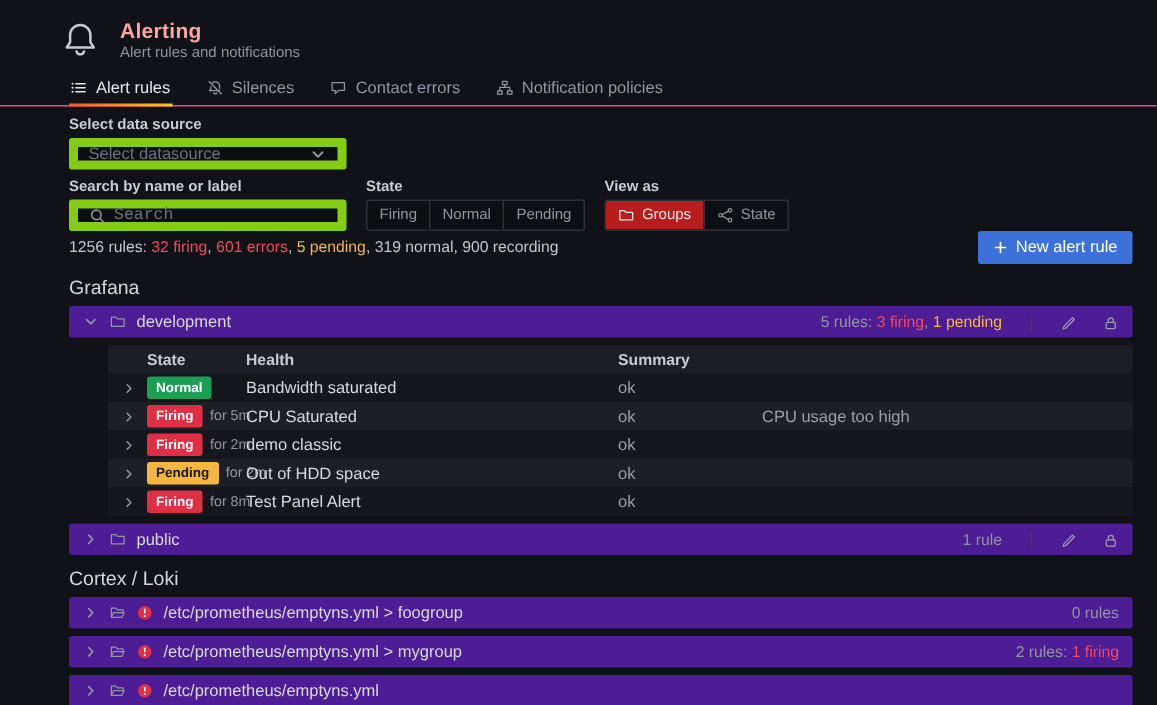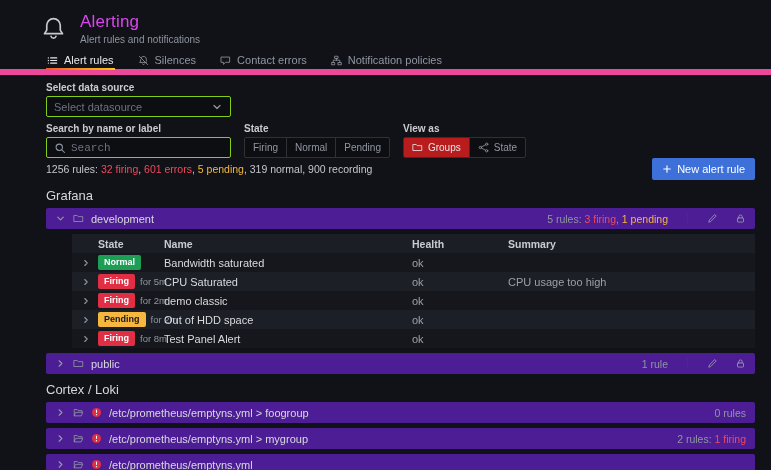--- a/index.html
+++ b/index.html
@@ -4,36 +4,36 @@
 <style>
   *{box-sizing:border-box;margin:0;padding:0}
   html,body{width:771px;height:470px}
   body{background:#111217;font-family:"Liberation Sans",sans-serif;color:#ccccdc;overflow:hidden}
   .app{width:771px;height:470px;overflow:hidden}
   .icon{display:inline-flex;align-items:center;justify-content:center;flex:none}
   .icon svg{width:12px;height:12px;display:block}
 
   .page-header{display:flex;align-items:center;gap:13px;padding:12px 16px 6px 40px}
   .header-bell svg{width:27px;height:27px;color:#c7c9cf}
-  .page-title{font-size:17px;font-weight:400;color:#d946ef;letter-spacing:.2px}
+  .page-title{font-size:14px;font-weight:700;color:#fca5a5;letter-spacing:.2px}
   .page-subtitle{font-size:10px;color:#8d93a0;margin-top:2px}
 
-  .tab-bar{display:flex;gap:22px;padding-left:46px;border-bottom:6px solid #ec4899;height:24px}
+  .tab-bar{display:flex;gap:22px;padding-left:46px;border-bottom:1px solid #ec4899;height:24px}
   .tab{display:flex;align-items:center;gap:6px;font-size:11px;color:#9096a2;position:relative;cursor:pointer;padding:0 1px}
   .tab .icon{color:#9096a2}
   .tab .icon svg{width:11px;height:11px}
   .tab.active{color:#e6e7ea}
   .tab.active .icon{color:#e6e7ea}
   .tab.active::after{content:"";position:absolute;left:0;right:0;bottom:-1px;height:2px;background:linear-gradient(90deg,#f05a28,#fbca0a)}
 
   .content{padding:0 16px 0 46px}
   .filters{margin-top:7px}
   .field-label{display:block;font-size:10px;font-weight:700;color:#c9cbd1;margin-bottom:3px}
   .filter-row{display:flex;gap:13px;margin-top:6px}
-  .select,.search{width:185px;height:21px;background:#0d0e12;border:1px solid #84cc16;border-radius:2px;display:flex;align-items:center;padding:0 7px;gap:5px}
+  .select,.search{width:185px;height:21px;background:#0d0e12;border:6px solid #84cc16;border-radius:2px;display:flex;align-items:center;padding:0 7px;gap:5px}
   .select{justify-content:space-between;cursor:pointer}
   .select .placeholder{font-size:11px;color:#6c7380}
   .sel-caret{color:#9096a2}
   .search .icon{color:#9096a2}
   .search-input{flex:1;background:transparent;border:none;outline:none;color:#ccccdc;font-size:11px;font-family:Liberation Mono, monospace;min-width:0}
   .search-input::placeholder{color:#6c7380}
 
   .btn-group{display:flex;border:1px solid #2c3235;border-radius:2px;height:21px;overflow:hidden;background:#0d0e12;width:max-content}
   .btn-group .seg{display:flex;align-items:center;gap:5px;padding:0 8px;font-size:10px;color:#9096a2;cursor:pointer;border-left:1px solid #2c3235}
   .btn-group .seg:first-child{border-left:none}
@@ -46,21 +46,21 @@
   .c-pending{color:#f5b73f}
   .btn-primary{display:flex;align-items:center;gap:5px;height:22px;padding:0 10px;background:#3d71d9;border:none;border-radius:2px;color:#fff;font-size:11px;font-family:inherit;cursor:pointer}
   .btn-primary .icon{color:#fff}
   .btn-primary .icon svg{width:10px;height:10px}
 
   .section-title{font-size:13px;color:#d5d6da;margin:8px 0 5px;height:15px}
   .group-row{display:flex;align-items:center;gap:7px;height:21px;background:#4c1d95;border-radius:2px;padding:0 9px;margin-bottom:5px;font-size:11px;cursor:pointer}
   .group-row .icon{color:#9096a2}
   .group-row .icon svg{width:11px;height:11px}
   .group-name{color:#d9dade;white-space:nowrap}
-  .group-right{margin-left:auto;display:flex;align-items:flex-start;gap:17px}
+  .group-right{margin-left:auto;display:flex;align-items:flex-end;gap:17px}
   .group-stats{font-size:10.5px;color:#9096a2;white-space:nowrap}
   .vdiv{width:1px;height:11px;background:#3a3e45;margin:0 2px}
   .action{color:#9aa0ab;cursor:pointer;display:inline-flex}
   .action svg{width:11px;height:11px}
 
   .table-wrap{margin:0 0 5px 26px}
   .thead,.trow{display:grid;grid-template-columns:26px 66px 248px 96px 1fr;align-items:center}
   .thead{height:19px;background:#1b1e24;font-size:10.5px;font-weight:700;color:#c9cbd1}
   .trow{height:19px;font-size:11px;cursor:pointer;background:#15171c}
   .trow:nth-child(odd){background:#1c1f25}
@@ -234,21 +234,20 @@
                 <rect x="3.6" y="7.2" width="8.8" height="6" rx="1"></rect>
                 <path d="M5.6 7.2V5.2a2.4 2.4 0 0 1 4.8 0v2"></path>
               </svg>
             </span>
           </div>
         </div>
         <div class="table-wrap">
           <div class="thead">
             <span class="cell expander"></span>
             <span class="cell">State</span>
-            <span class="cell">Name</span>
             <span class="cell">Health</span>
             <span class="cell">Summary</span>
           </div>
           <div class="trow">
             <span class="cell expander">
               <svg viewBox="0 0 16 16" stroke="currentColor" fill="none" stroke-linecap="round" stroke-linejoin="round" stroke-width="1.7">
                 <path d="M6 4l4 4-4 4"></path>
               </svg>
             </span>
             <span class="cell state">

